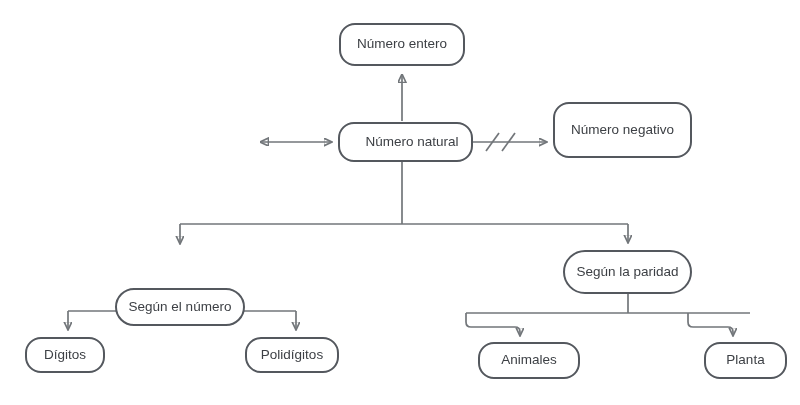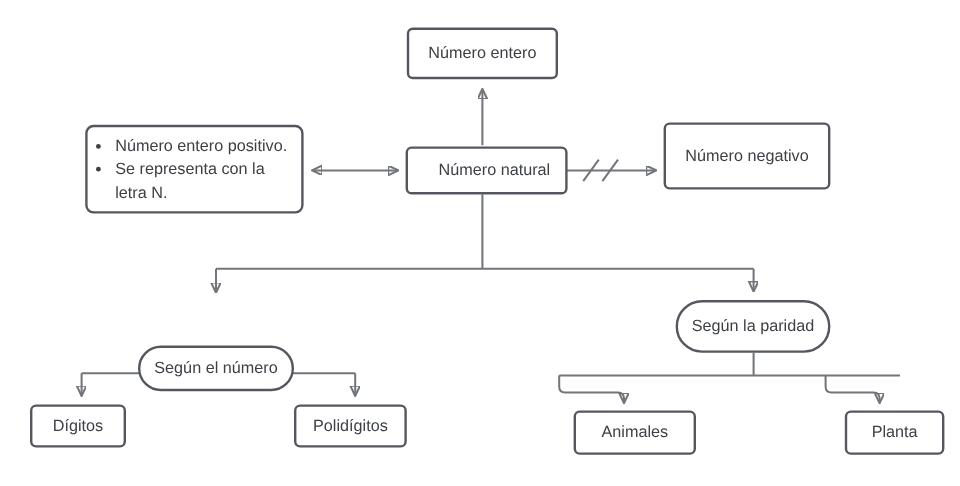--- a/index.html
+++ b/index.html
@@ -2,21 +2,21 @@
 <html><head>
 <meta charset="utf-8">
 <style>
   html,body{margin:0;padding:0;background:#ffffff;}
   #canvas{
     position:relative;width:800px;height:405px;background:#ffffff;
     font-family:"Liberation Sans", sans-serif;color:#3d4045;overflow:hidden;
   }
   .node{
     position:absolute;box-sizing:border-box;background:#ffffff;
-    border:2px solid #54585e;border-radius:5px;
+    border:2px solid #54585e;border-radius:16px;
     display:flex;align-items:center;justify-content:center;
     font-size:13.5px;text-align:center;line-height:1.2;
   }
   .pill{border-radius:22px;}
   .note{
     position:absolute;box-sizing:border-box;background:#ffffff;
     border:2px solid #54585e;border-radius:7px;
     font-size:13.5px;line-height:1.42;display:flex;align-items:center;
   }
   .note ul{margin:0;padding:6px 6px 6px 22px;list-style:disc outside;}
@@ -60,26 +60,20 @@
     <path d="M628,294 V313"></path>
     <path d="M466,313 H750"></path>
     <path d="M466,313 V322 Q466,327 471,327 H515 Q520,327 520,332 V335" marker-end="url(#arr)"></path>
     <path d="M688,313 V322 Q688,327 693,327 H728 Q733,327 733,332 V335" marker-end="url(#arr)"></path>
   </svg>
 
   <div class="node" style="left:339px;top:23px;width:126px;height:43px;">
     <span>Número entero</span>
   </div>
 
-  <div class="note" style="left:71px;top:104px;width:182px;height:74px;">
-    <ul>
-      <li>Número entero positivo.</li>
-      <li>Se representa con la letra N.</li>
-    </ul>
-  </div>
 
   <div class="node" style="left:338px;top:122px;width:135px;height:40px;padding-left:13px;">
     <span>Número natural</span>
   </div>
 
   <div class="node" style="left:553px;top:102px;width:139px;height:56px;">
     <span>Número negativo</span>
   </div>
 
   <div class="node pill" style="left:115px;top:252px;width:130px;height:38px;border-radius:19px;margin-top:36px;">

